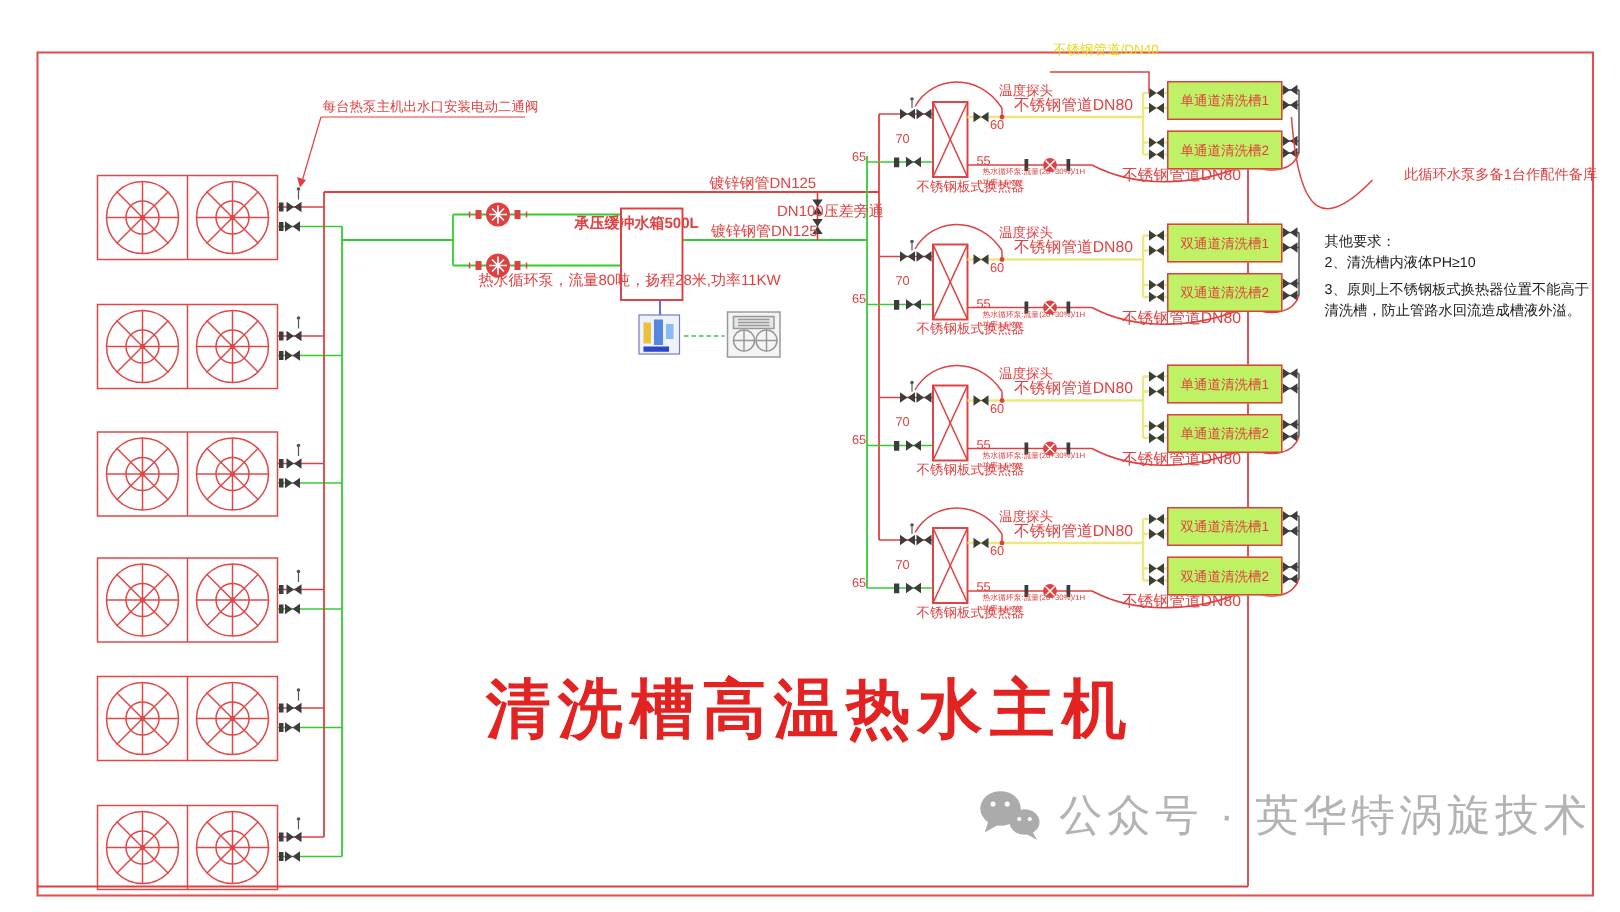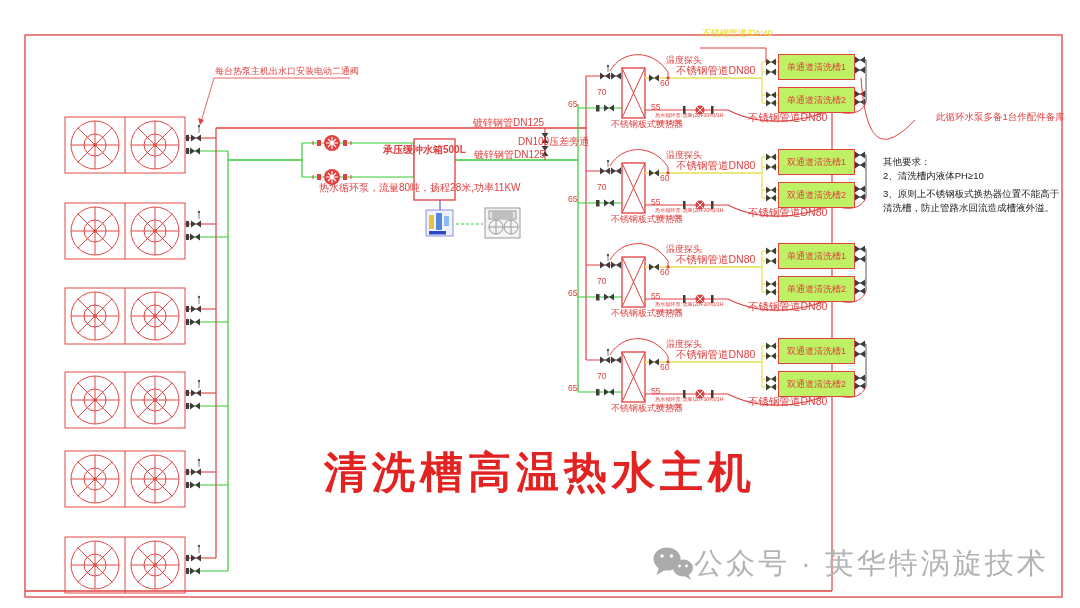--- a/index.html
+++ b/index.html
@@ -22,21 +22,21 @@
   .pbot{left:748px;top:64px;font-size:10.5px;}
   .tank{position:absolute;left:778px;width:75px;height:24px;border:1.2px solid #e04040;
         color:#e04040;font-size:9px;display:flex;align-items:center;justify-content:center;
         background:#bef264;}
   .tank1{top:6px}.tank2{top:39px}
   .req{position:absolute;left:883px;top:155px;width:180px;font-size:9.5px;color:#1c1c1c;
        line-height:1.5;white-space:normal;}
   .req .itm{margin-bottom:3px;}
   #title{position:absolute;left:50%;transform:translateX(-50%);top:444px;font-size:43px;
          font-weight:900;color:#e32222;letter-spacing:5px;white-space:nowrap;}
-  #wm{position:absolute;left:652px;top:544px;display:flex;align-items:center;}
+  #wm{position:absolute;left:652px;top:524px;display:flex;align-items:center;gap:12px;}
   #wm .wmtxt{color:#b3b3b3;font-size:29px;letter-spacing:3px;white-space:nowrap;}
 </style>
 </head>
 <body>
 
 <div id="canvas">
 
   <svg width="1080" height="608" viewBox="0 0 1080 608" style="position:absolute;left:0;top:0">
     <defs>
       <path id="bt" d="M0,0L5,3.5L0,7Z M10,0L5,3.5L10,7Z"></path>

